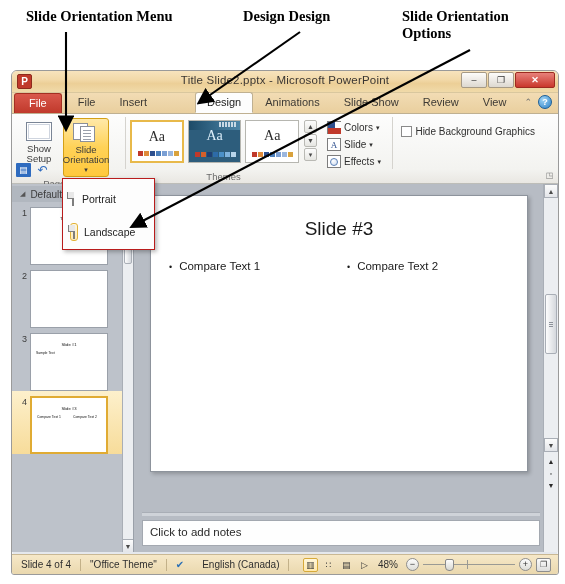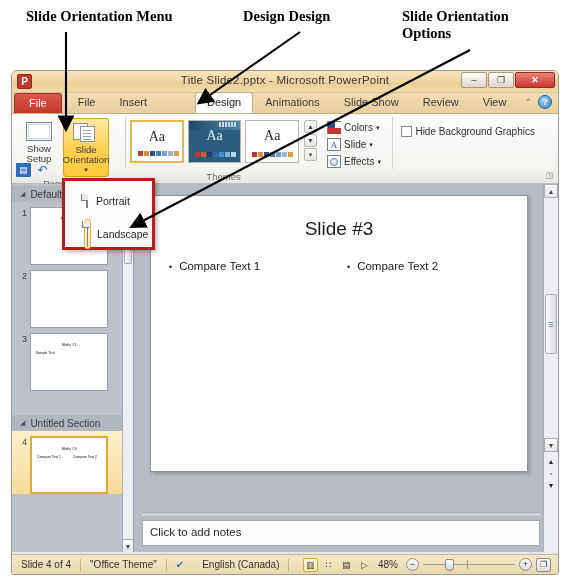--- a/index.html
+++ b/index.html
@@ -264,24 +264,24 @@
     width: 11px; height: 11px;
     font-size: 8px; color: #7a7a7a; text-align: center; line-height: 10px;
   }
 
   
   .dropdown {
     position: absolute;
     left: 50px; top: 107px;
     width: 93px; height: 72px;
     background: #fdfdfd;
-    border: 3px solid #b91c1c;
+    border: 1px solid #b91c1c;
     box-shadow: 2px 2px 4px rgba(0,0,0,0.28);
     z-index: 40;
-    padding: 3px 16px;
+    padding: 3px 4px;
   }
   .dd-item {
     display: flex; align-items: center; gap: 6px;
     height: 33px; padding-left: 3px;
     font-size: 10.5px; color: #232323;
   }
   .dd-item .sel {
     border: 1px solid #e2b339; border-radius: 3px;
     background: linear-gradient(to bottom,#fff8e0,#ffeab4);
     padding: 2px;
@@ -682,24 +682,20 @@
       </div>
 
       <div class="thumb-row">
         <div class="thumb-num">3</div>
         <div class="thumb">
           <div class="thumb-title">Slide #1</div>
           <div class="thumb-bullet" style="left:5px;top:17px">Sample Text</div>
         </div>
       </div>
 
-      <div class="section-head" style="margin-top:24px">
-        <span class="tri">◢</span>
-        <span>Untitled Section</span>
-      </div>
 
       <div class="thumb-row sel">
         <div class="thumb-num">4</div>
         <div class="thumb sel">
           <div class="thumb-title">Slide #3</div>
           <div class="thumb-bullet" style="left:5px;top:17px">Compare Text 1</div>
           <div class="thumb-bullet" style="left:41px;top:17px">Compare Text 2</div>
         </div>
       </div>
 

